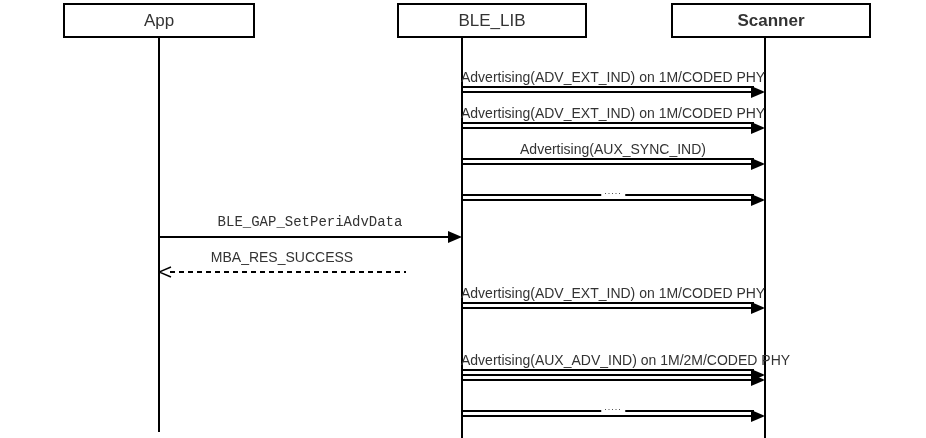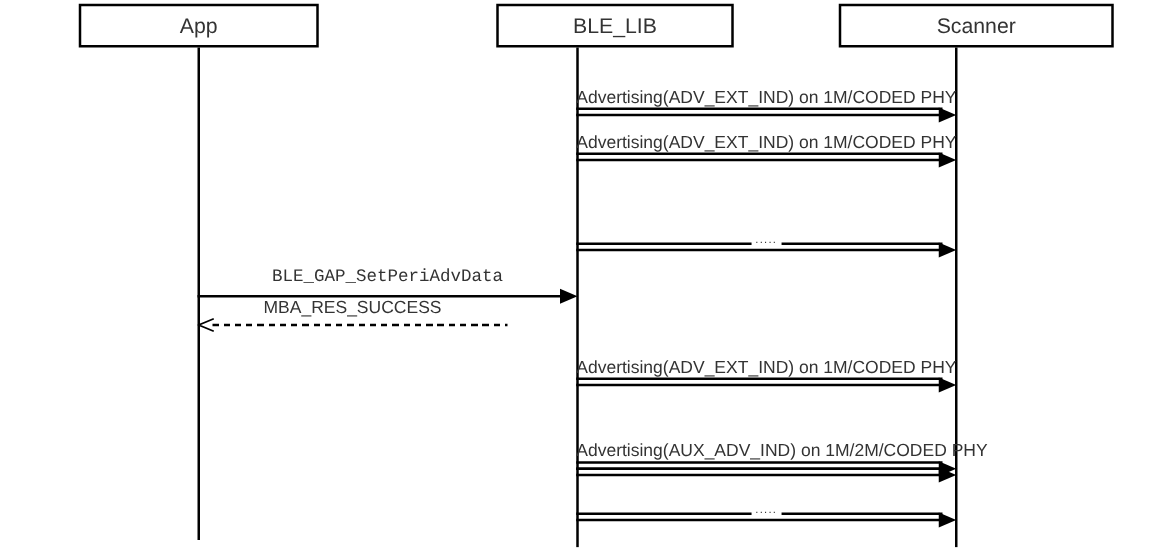--- a/index.html
+++ b/index.html
@@ -89,21 +89,21 @@
 <body>
 
 <div class="canvas">
 
   <div class="participant" style="left:63px;width:192px;">
     <span>App</span>
   </div>
   <div class="participant" style="left:353px;width:190px;margin-left:44px;">
     <span>BLE_LIB</span>
   </div>
-  <div class="participant" style="left:671px;width:220px;">
+  <div class="participant" style="left:671px;width:200px;font-weight:bold;">
     <span>Scanner</span>
   </div>
 
   <div class="lifeline" style="left:158px;height:394px;"></div>
   <div class="lifeline" style="left:461px;height:400px;"></div>
   <div class="lifeline" style="left:764px;height:400px;"></div>
 
   <div class="msg" style="left:461px;top:70px;width:304px;">
     <div class="msg-label">Advertising(ADV_EXT_IND) on 1M/CODED PHY</div>
     <div class="line upper"></div>
@@ -111,35 +111,41 @@
     <div class="ah-right"></div>
   </div>
 
   <div class="msg" style="left:461px;top:106px;width:304px;">
     <div class="msg-label">Advertising(ADV_EXT_IND) on 1M/CODED PHY</div>
     <div class="line upper"></div>
     <div class="line shaft"></div>
     <div class="ah-right"></div>
   </div>
 
+  <div class="msg" style="left:461px;top:142px;width:304px;">
+    <div class="msg-label">Advertising(AUX_SYNC_IND)</div>
+    <div class="line upper"></div>
+    <div class="line shaft"></div>
+    <div class="ah-right"></div>
+  </div>
 
   <div class="msg" style="left:461px;top:178px;width:304px;">
     <div class="msg-label dots">.....</div>
     <div class="line upper"></div>
     <div class="line shaft"></div>
     <div class="ah-right"></div>
   </div>
 
   <div class="msg" style="left:158px;top:215px;width:304px;font-family:Liberation Mono, monospace;">
     <div class="msg-label">BLE_GAP_SetPeriAdvData</div>
     <div class="line single"></div>
     <div class="ah-right"></div>
   </div>
 
-  <div class="msg" style="left:158px;top:238px;width:248px;">
+  <div class="msg" style="left:158px;top:250px;width:248px;">
     <div class="msg-label">MBA_RES_SUCCESS</div>
     <div class="line dashed"></div>
     <svg class="ah-left-open" viewBox="0 0 14 12">
       <polyline points="13,1 1,6 13,11" fill="none" stroke="#000000" stroke-width="1.4"></polyline>
     </svg>
   </div>
 
   <div class="msg" style="left:461px;top:286px;width:304px;">
     <div class="msg-label">Advertising(ADV_EXT_IND) on 1M/CODED PHY</div>
     <div class="line upper"></div>

